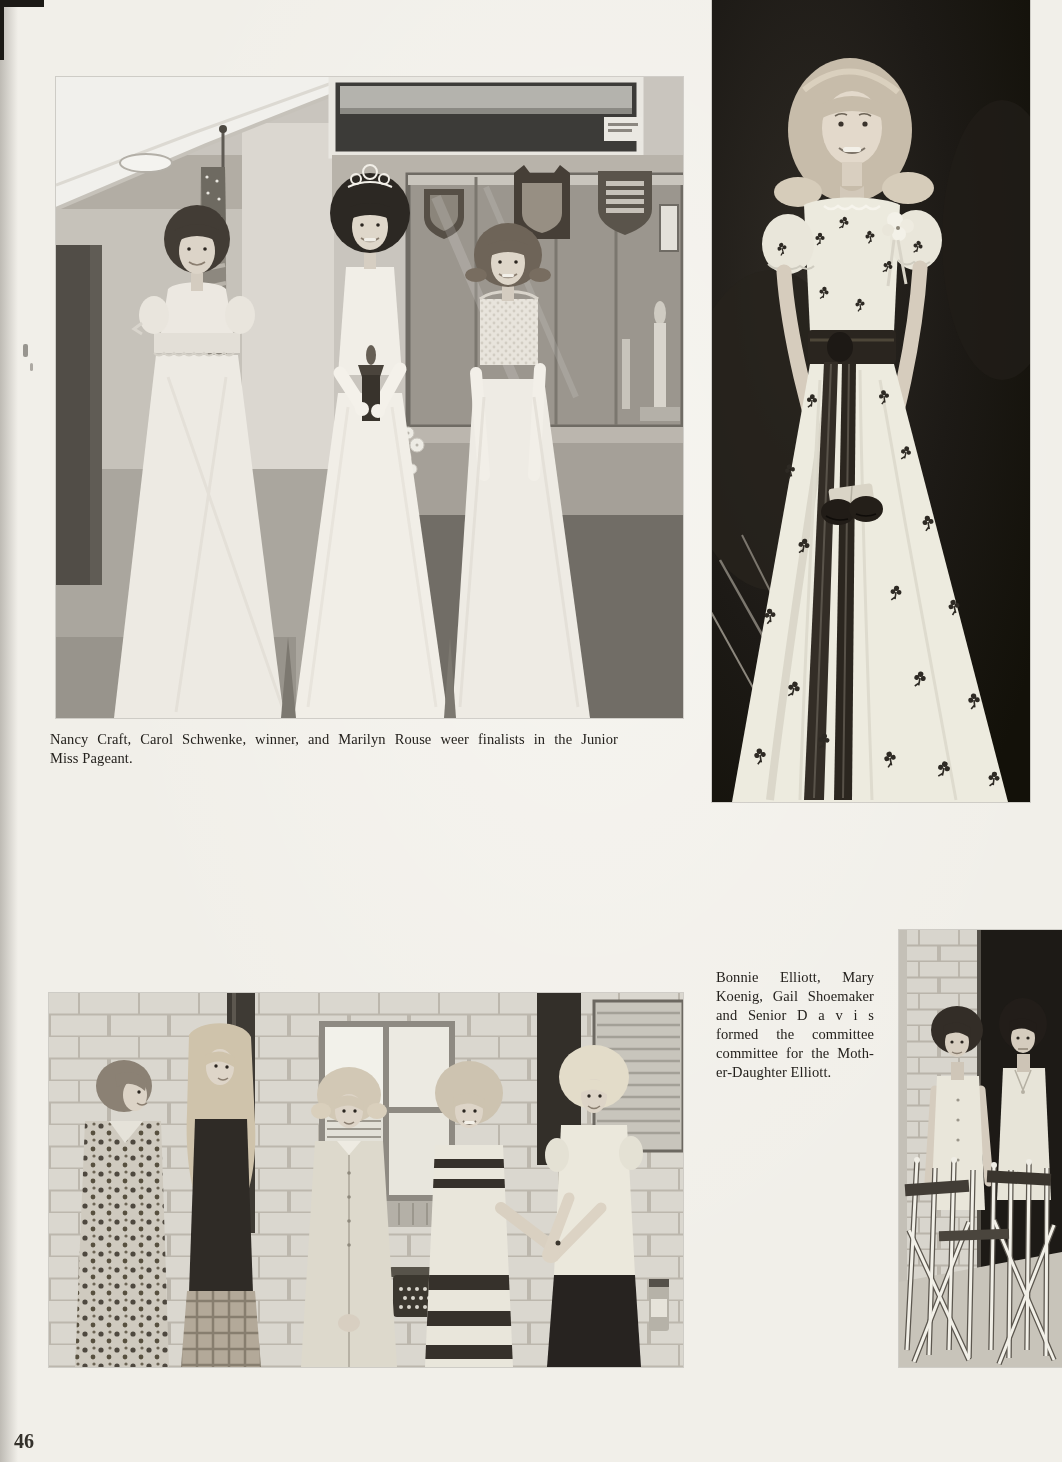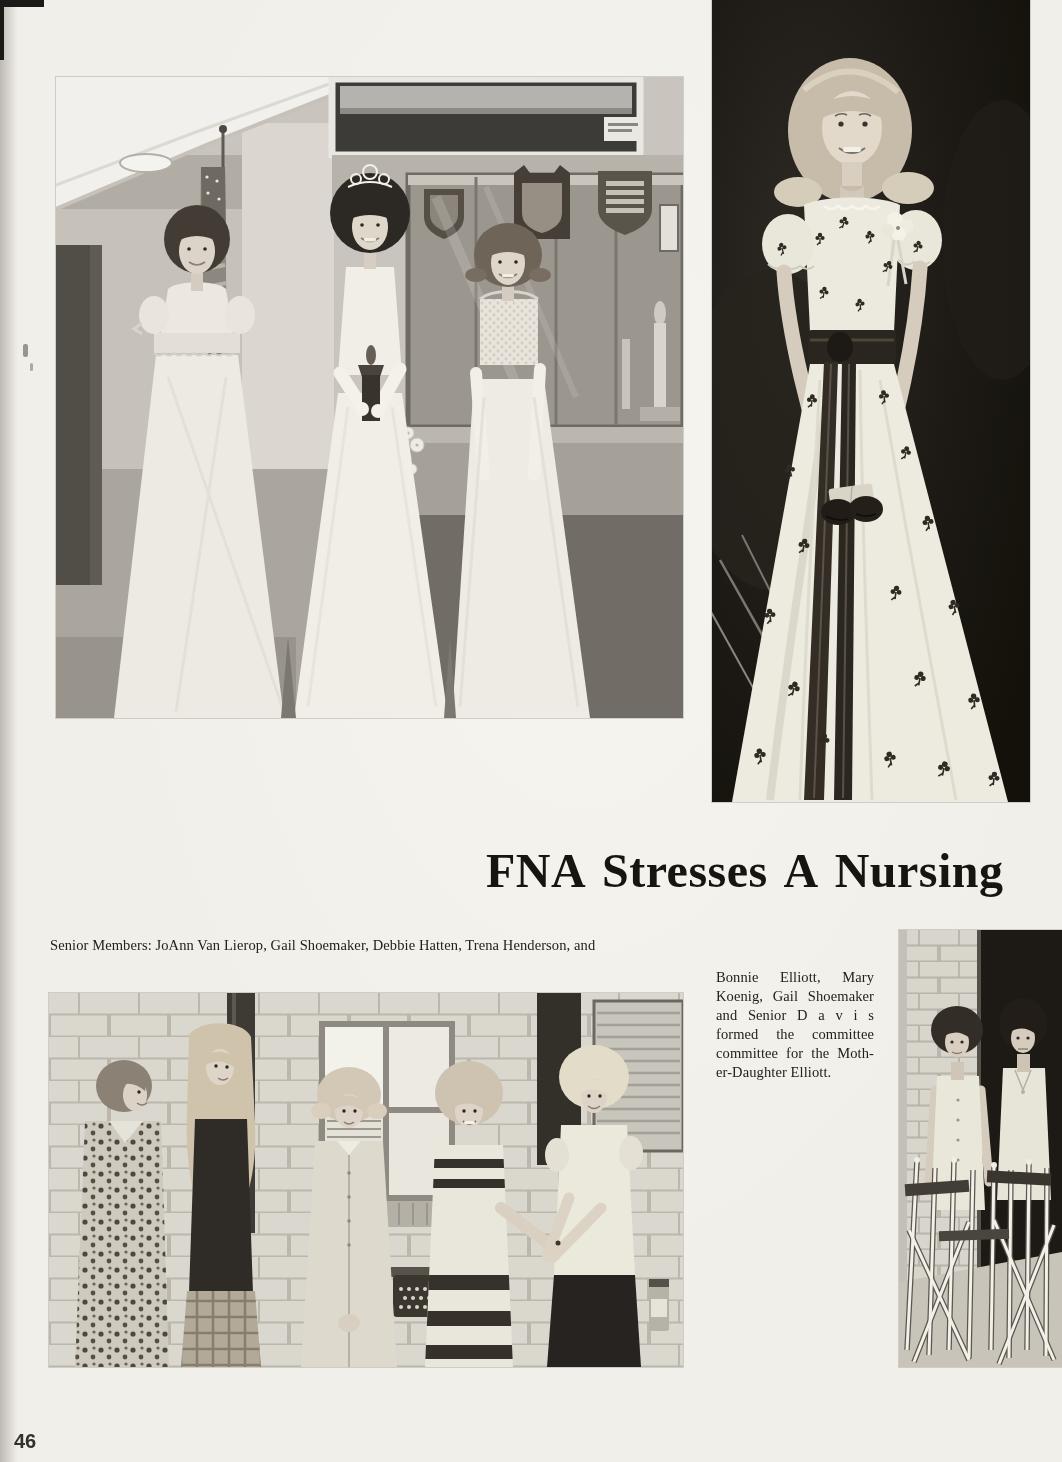--- a/index.html
+++ b/index.html
@@ -29,21 +29,21 @@
     color:var(--ink,#24211d);letter-spacing:.1px;}
   .caption .cap-line{text-align:justify;text-align-last:justify;}
   .caption .cap-line:last-child{text-align-last:left;}
   
   .headline{position:absolute;left:486px;top:845px;margin:0;
     font-family:"Liberation Serif", serif;font-weight:700;
     font-size:48px;line-height:1.1;letter-spacing:.5px;word-spacing:6px;
     color:#17150f;white-space:nowrap;}
   
   .page-number{position:absolute;left:14px;top:1430px;
-    font-family:Liberation Sans, sans-serif;font-weight:700;
+    font-family:Liberation Serif, serif;font-weight:700;
     font-size:20px;color:#34312b;}
 </style>
 </head>
 <body>
 
 <div class="page" style="--paper: #f1efe9; --ink: #24211d;">
 
   <div class="scan-edge"></div>
   <div class="mark-a"></div>
   <div class="mark-b"></div>
@@ -219,20 +219,24 @@
         <rect x="446" y="197" width="12" height="3.2" rx="1.6" fill="#f2efe8"></rect>
         <path d="M420,296 L428,398" stroke="#f2efe8" stroke-width="12" stroke-linecap="round"></path>
         <path d="M484,292 L478,398" stroke="#f2efe8" stroke-width="12" stroke-linecap="round"></path>
         <path d="M428,320 L404,630 M478,320 L522,630" stroke="#e2ded6" stroke-width="3" opacity=".8"></path>
       </g>
       <polygon points="225,641 240,641 232,560" fill="#7c7870"></polygon>
       <polygon points="388,641 400,641 394,560" fill="#7c7870"></polygon>
     </svg>
   </figure>
 
+  <div class="caption" style="left:50px;top:730px;width:568px;">
+      <div class="cap-line">Nancy Craft, Carol Schwenke, winner, and Marilyn Rouse weer finalists in the Junior</div>
+      <div class="cap-line">Miss Pageant.</div>
+    </div>
 
   <figure class="photo" style="left:712px;top:0;">
     <svg width="318" height="802" viewBox="0 0 318 802">
       <defs>
         <radialGradient id="p2-bg" cx="30%" cy="35%" r="85%">
           <stop offset="0%" stop-color="#2e2a24"></stop>
           <stop offset="55%" stop-color="#1d1a16"></stop>
           <stop offset="100%" stop-color="#131109"></stop>
         </radialGradient>
         <g id="p2-sprig" fill="#2e2a24">
@@ -337,24 +341,22 @@
           <use href="#p2-sprig" transform="translate(262,700) rotate(-6) scale(1.25)"></use>
           <use href="#p2-sprig" transform="translate(232,768) rotate(12) scale(1.3)"></use>
           <use href="#p2-sprig" transform="translate(178,758) rotate(-12) scale(1.25)"></use>
           <use href="#p2-sprig" transform="translate(282,778) rotate(6) scale(1.2)"></use>
         </g>
       </g>
     </svg>
   </figure>
 
 
-  <h1 class="headline">FNA Stresses A Nursing</h1>
 
   <div class="caption" style="left:50px;top:936px;width:634px;">
-      <div class="cap-line">Senior Members: JoAnn Van Lierop, Gail Shoemaker, Debbie Hatten, Trena Henderson, and</div>
     </div>
 
   <figure class="photo" style="left:49px;top:993px;">
     <svg width="634" height="374" viewBox="0 0 634 374">
       <defs>
         <pattern id="p3-brick" width="60" height="44" patternUnits="userSpaceOnUse">
           <rect width="60" height="44" fill="#dad7cf"></rect>
           <path d="M0,21.5 H60 M0,43.5 H60" stroke="#bcb7ad" stroke-width="2"></path>
           <path d="M30,0 V21.5 M1,22 V43.5 M59,22 V43.5" stroke="#bcb7ad" stroke-width="2"></path>
         </pattern>

